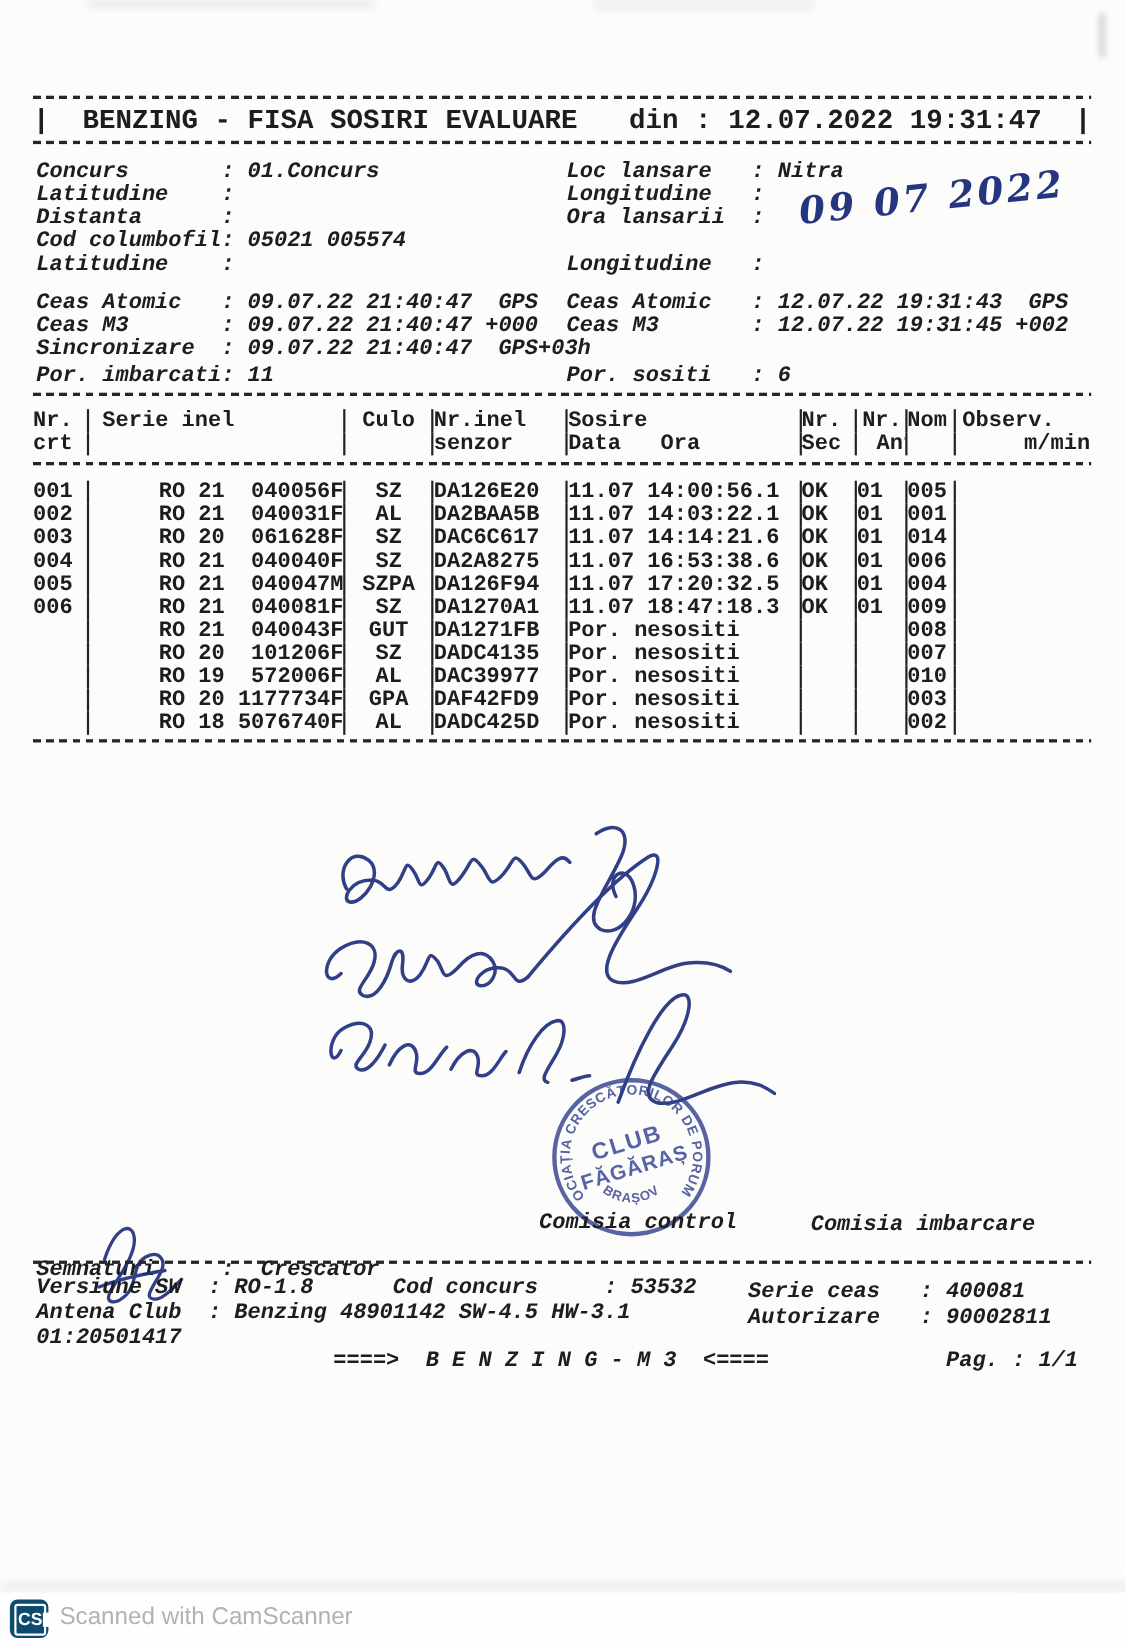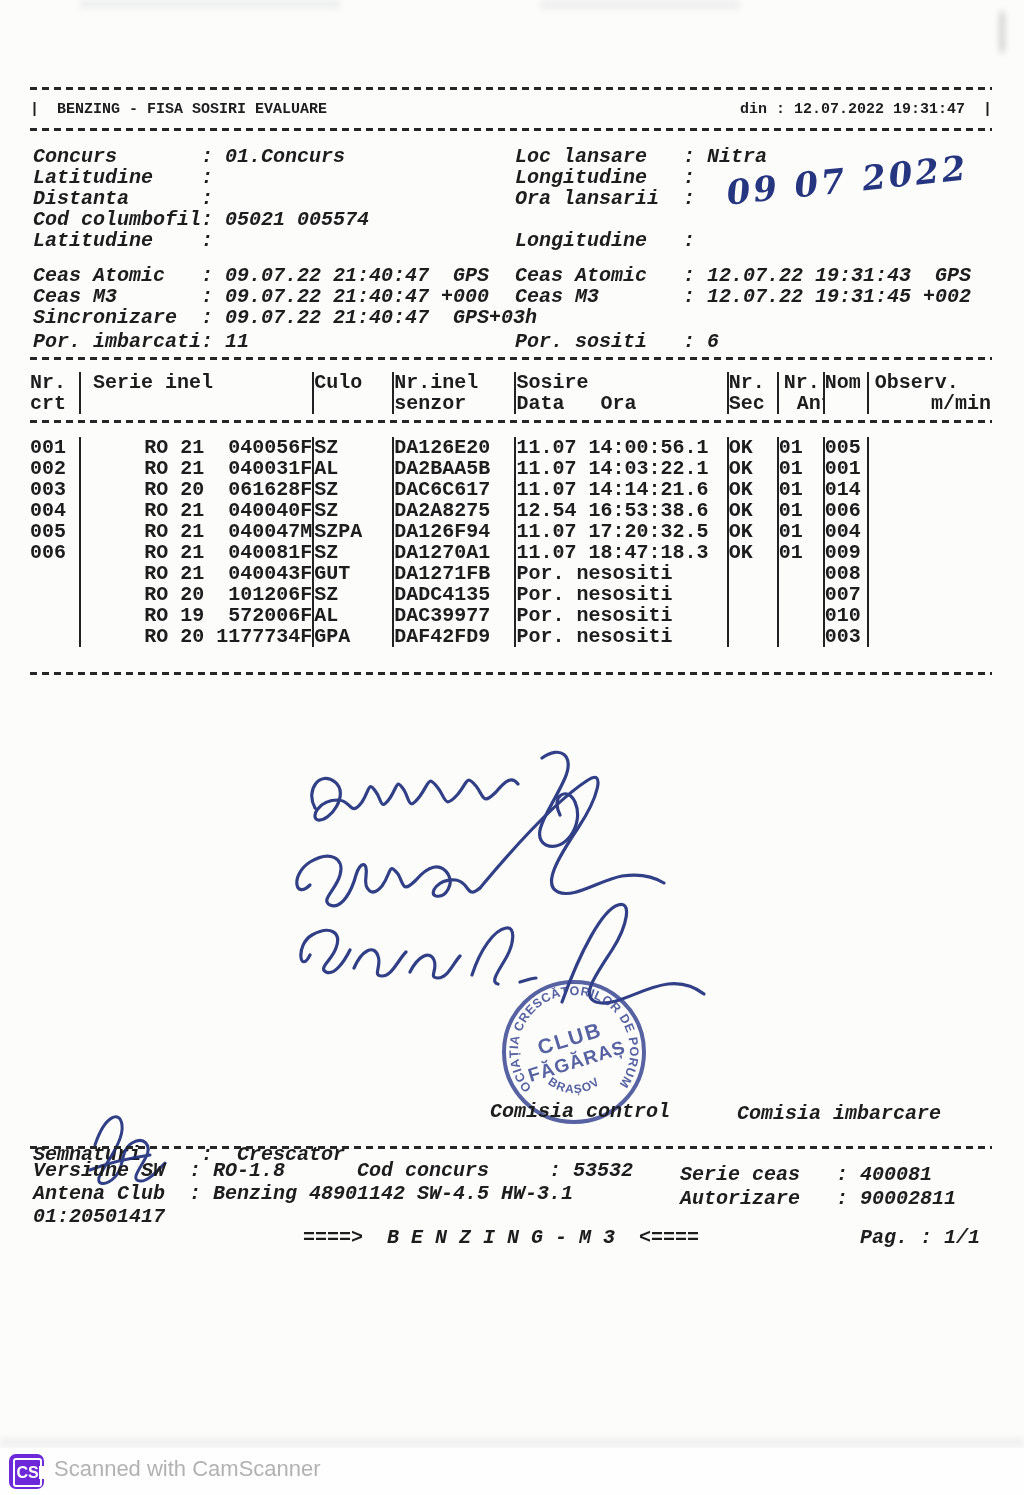--- a/index.html
+++ b/index.html
@@ -2,39 +2,39 @@
 <html><head>
 <meta charset="utf-8">
 <style>
   html,body{margin:0;padding:0;background:#ffffff;}
   .sheet{position:relative;width:1024px;height:1495px;background:#fcfcfa;overflow:hidden;
          font-family:"Liberation Mono",monospace;font-weight:700;color:#1d1d1d;}
   .line{position:absolute;white-space:pre;font-size:20px;line-height:21px;font-style:italic;}
   .dash{position:absolute;left:30px;width:962px;height:3px;
         background:repeating-linear-gradient(90deg,#262626 0 7px,transparent 7px 12px);}
   .title-row{position:absolute;left:30px;width:962px;display:flex;justify-content:space-between;}
-  .title-row span{white-space:pre;font-size:15px;line-height:22px;}
+  .title-row span{white-space:pre;font-size:25px;line-height:22px;}
   .tbl{position:absolute;left:30px;width:961px;border-collapse:collapse;table-layout:fixed;font-size:20px;}
   .tbl td{height:21px;padding:0;white-space:pre;overflow:hidden;vertical-align:top;
           line-height:21px;border-right:2px solid #222;}
   .tbl td:last-child{border-right:none;}
   .c-crt{padding-left:2px;}
   .c-serie{text-align:right;padding-right:8px;}
-  .c-culo{padding-left:5px;}
+  .c-culo{padding-left:5px;text-align:center;}
   .c-senzor{padding-left:9px;}
   .c-sosire{padding-left:9px;}
   .c-sec{padding-left:8px;}
   .c-ant{padding-right:3px;}
   .c-nom{padding-left:3px;margin-left:36px;}
   .h-right{text-align:right;padding-right:4px;}
   .ink{position:absolute;pointer-events:none;}
   .hand{position:absolute;color:#26357f;font-family:"DejaVu Serif",serif;font-style:italic;
         font-weight:700;font-size:34px;letter-spacing:3px;transform:rotate(-6deg);white-space:pre;}
   .cs-bar{position:absolute;left:0;top:1448px;width:1024px;height:47px;background:#fefefe;}
-  .cs-icon{position:absolute;left:9px;top:6px;width:35px;height:35px;background:#6d28d9;border-radius:7px;}
+  .cs-icon{position:absolute;left:9px;top:6px;width:35px;height:35px;background:#0c4a6e;border-radius:7px;}
   .cs-inner{position:absolute;left:4px;top:4px;width:25px;height:25px;border:2px solid #fff;border-radius:3px;
             color:#fff;font-family:"Liberation Sans",sans-serif;font-weight:700;font-size:16px;
             line-height:25px;text-align:center;}
   .cs-tab{position:absolute;left:30px;top:12px;width:9px;height:13px;background:#fff;}
   .cs-text{position:absolute;left:54px;top:8px;color:#b2b2b2;font-family:"Liberation Sans",sans-serif;
            font-weight:400;font-size:22px;}
   .smudge{position:absolute;background:#dfe3e3;filter:blur(3px);}
 </style>
 </head>
 <body>
@@ -164,21 +164,21 @@
           <td class="c-ant">01</td>
           <td class="c-nom">014</td>
           <td></td>
         </tr>
 
         <tr>
           <td class="c-crt">004</td>
           <td class="c-serie">RO 21  040040F</td>
           <td class="c-culo">SZ</td>
           <td class="c-senzor">DA2A8275</td>
-          <td class="c-sosire">12.54 16:53:38.6</td>
+          <td class="c-sosire">11.07 16:53:38.6</td>
           <td class="c-sec">OK</td>
           <td class="c-ant">01</td>
           <td class="c-nom">006</td>
           <td></td>
         </tr>
 
         <tr>
           <td class="c-crt">005</td>
           <td class="c-serie">RO 21  040047M</td>
           <td class="c-culo">SZPA</td>
@@ -243,20 +243,31 @@
           <td class="c-serie">RO 20 1177734F</td>
           <td class="c-culo">GPA</td>
           <td class="c-senzor">DAF42FD9</td>
           <td class="c-sosire">Por. nesositi</td>
           <td class="c-sec"></td>
           <td class="c-ant"></td>
           <td class="c-nom">003</td>
           <td></td>
         </tr>
 
+        <tr>
+          <td class="c-crt"></td>
+          <td class="c-serie">RO 18 5076740F</td>
+          <td class="c-culo">AL</td>
+          <td class="c-senzor">DADC425D</td>
+          <td class="c-sosire">Por. nesositi</td>
+          <td class="c-sec"></td>
+          <td class="c-ant"></td>
+          <td class="c-nom">002</td>
+          <td></td>
+        </tr>
       </tbody>
   </table>
 
   <div class="dash" style="top:672px"></div>
 
   <svg class="ink" style="left:280px;top:740px" width="440" height="270" viewBox="0 0 440 270">
     <g fill="none" stroke="#20307e" stroke-width="3.2" stroke-linecap="round" opacity="0.92">
       <path d="M35,68 C25,50 40,30 55,42 C70,54 50,82 38,80 C30,78 38,60 58,60 C72,60 70,78 82,62 C90,50 88,40 96,52 C102,60 100,72 110,58 C118,46 116,38 124,50 C130,60 128,72 140,56 C150,42 148,35 158,48 C166,58 164,70 178,54 C188,42 186,34 196,46 C204,56 202,66 216,52 C226,40 232,36 238,44"></path>
       <path d="M262,18 C280,5 295,15 285,38 C272,68 248,95 266,105 C284,113 305,85 295,62 C288,46 270,55 280,75"></path>
       <path d="M30,145 C15,160 10,135 30,122 C50,110 65,118 60,135 C56,150 40,160 50,165 C62,170 72,150 76,135 C80,122 88,120 86,136 C84,150 92,158 102,146 C112,132 108,122 118,134 C124,144 122,154 136,140 C148,126 160,122 168,134 C174,144 166,158 156,156 C148,154 158,138 176,140 C190,142 186,160 200,148"></path>

